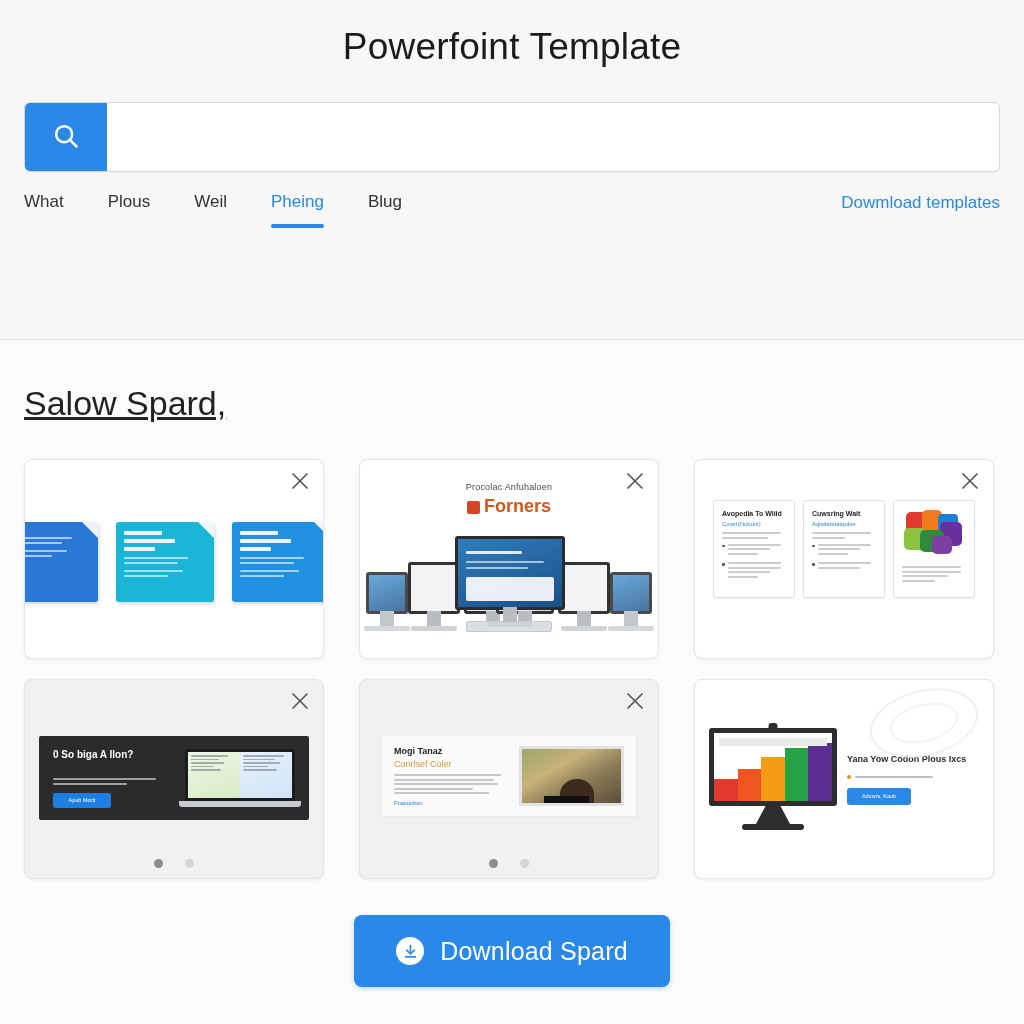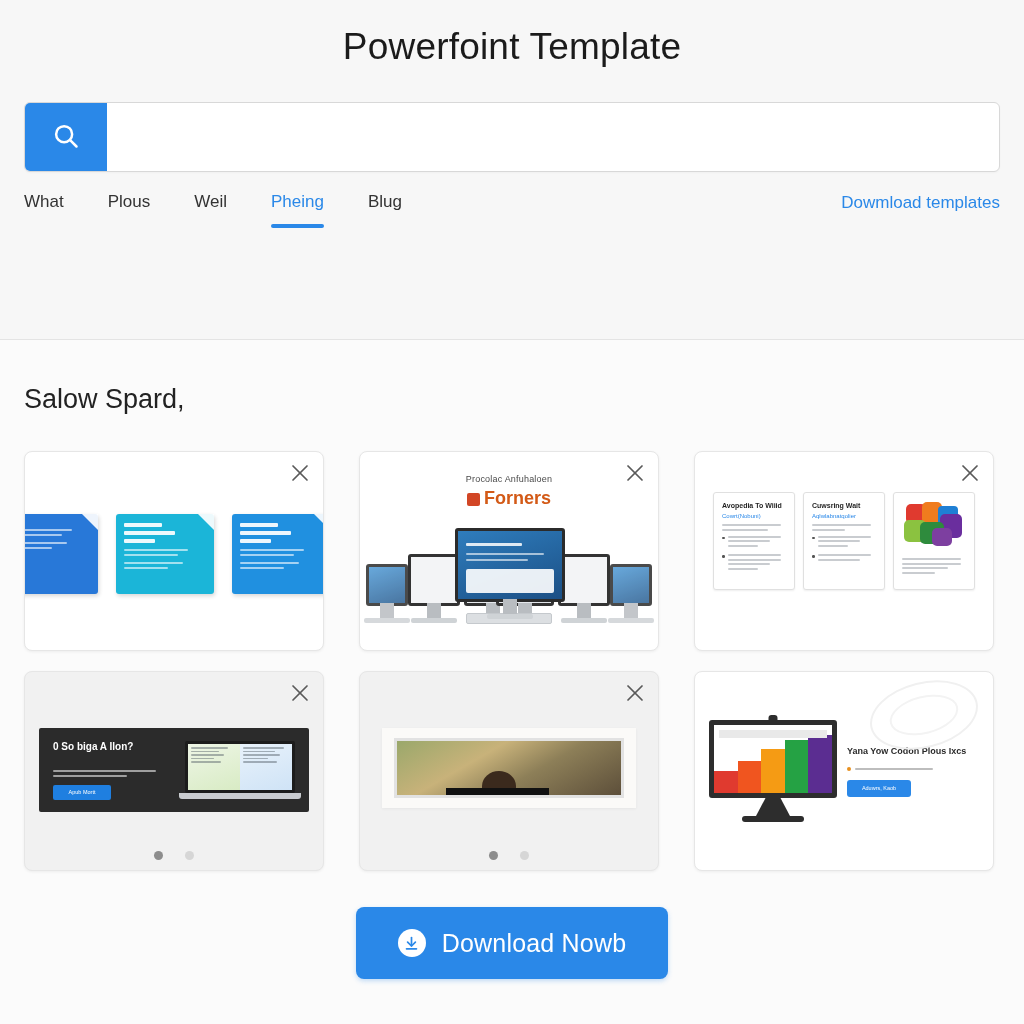--- a/index.html
+++ b/index.html
@@ -101,25 +101,26 @@
     color: #2a88e8;
     cursor: pointer;
     white-space: nowrap;
     padding-top: 1px;
     text-align: center;
   }
 
   
   .main { padding: 0 24px; }
   .section-title {
-    font-size: 27px;
+    font-size: 34px;
     color: #222;
     font-weight: 400;
     padding-top: 44px;
     padding-bottom: 36px;
+    text-decoration: underline;
   }
   .grid {
     display: grid;
     grid-template-columns: repeat(3, 300px);
     column-gap: 35px;
     row-gap: 20px;
   }
   .card {
     position: relative;
     width: 300px;
@@ -581,20 +582,30 @@
       </div>
 
       <div class="card gray">
         <span class="close-icon">
           <svg width="22" height="22" viewBox="0 0 22 22" stroke="#5a5a5a" stroke-width="1.7" stroke-linecap="round">
             <line x1="4" y1="4" x2="18" y2="18"></line>
               <line x1="18" y1="4" x2="4" y2="18"></line>
           </svg>
         </span>
         <div class="art">
+          <div class="art-left">
+            <div class="art-h">Mogi Tanaz</div>
+            <div class="art-sub">Conrlsef Coler</div>
+            <div class="art-p" style="width:94%"></div>
+            <div class="art-p" style="width:88%"></div>
+            <div class="art-p" style="width:92%"></div>
+            <div class="art-p" style="width:70%"></div>
+            <div class="art-p" style="width:84%"></div>
+            <div class="art-link">Poatoadran</div>
+          </div>
           <div class="art-photo">
             <div class="head"></div>
               <div class="bar"></div>
           </div>
         </div>
         <div class="dots">
           <span class="dot active"></span>
           <span class="dot"></span>
         </div>
       </div>
@@ -632,17 +643,17 @@
 
     <div class="cta-row">
       <button class="cta-btn">
         <span class="cta-ico">
           <svg width="17" height="17" viewBox="0 0 24 24" fill="none" stroke="#2a88e8" stroke-width="2.4" stroke-linecap="round" stroke-linejoin="round">
             <line x1="12" y1="3.5" x2="12" y2="15"></line>
               <polyline points="6.5,10 12,15.5 17.5,10"></polyline>
               <line x1="5" y1="19.5" x2="19" y2="19.5"></line>
           </svg>
         </span>
-        <span class="cta-label">Download Nowb</span>
+        <span class="cta-label">Download Spard</span>
       </button>
     </div>
   </div>
 </div>
 
 </body></html>

